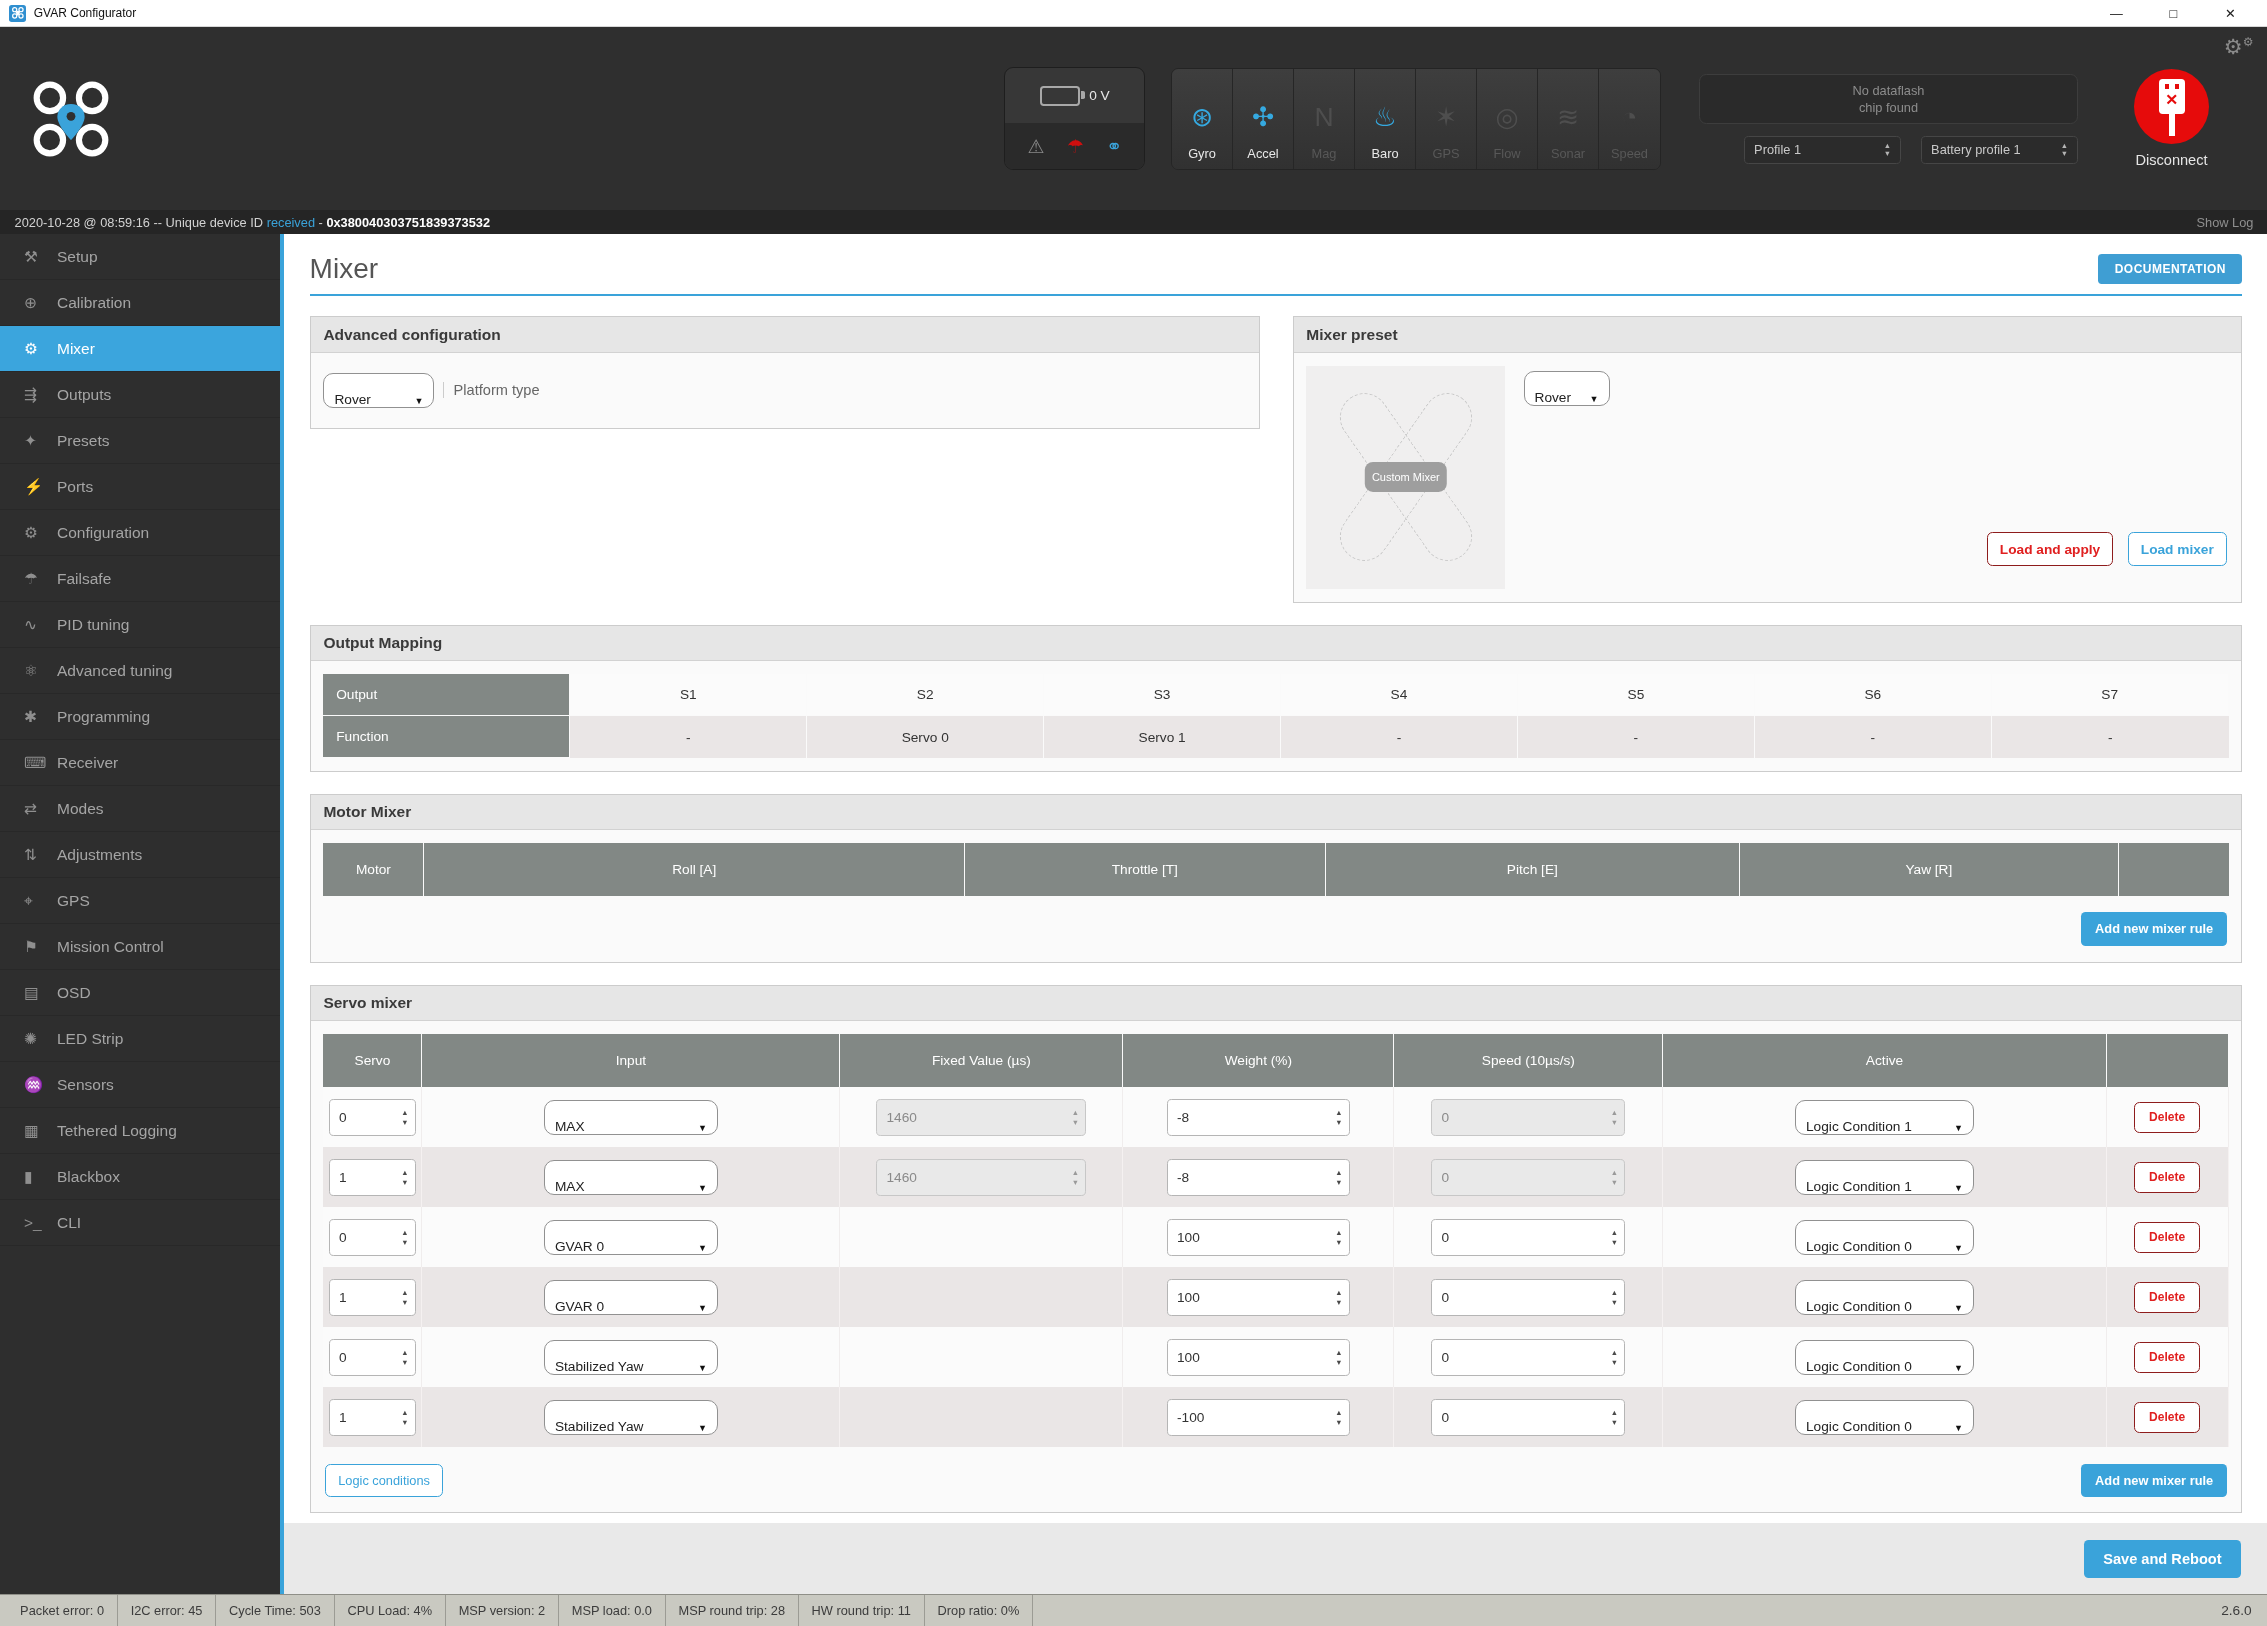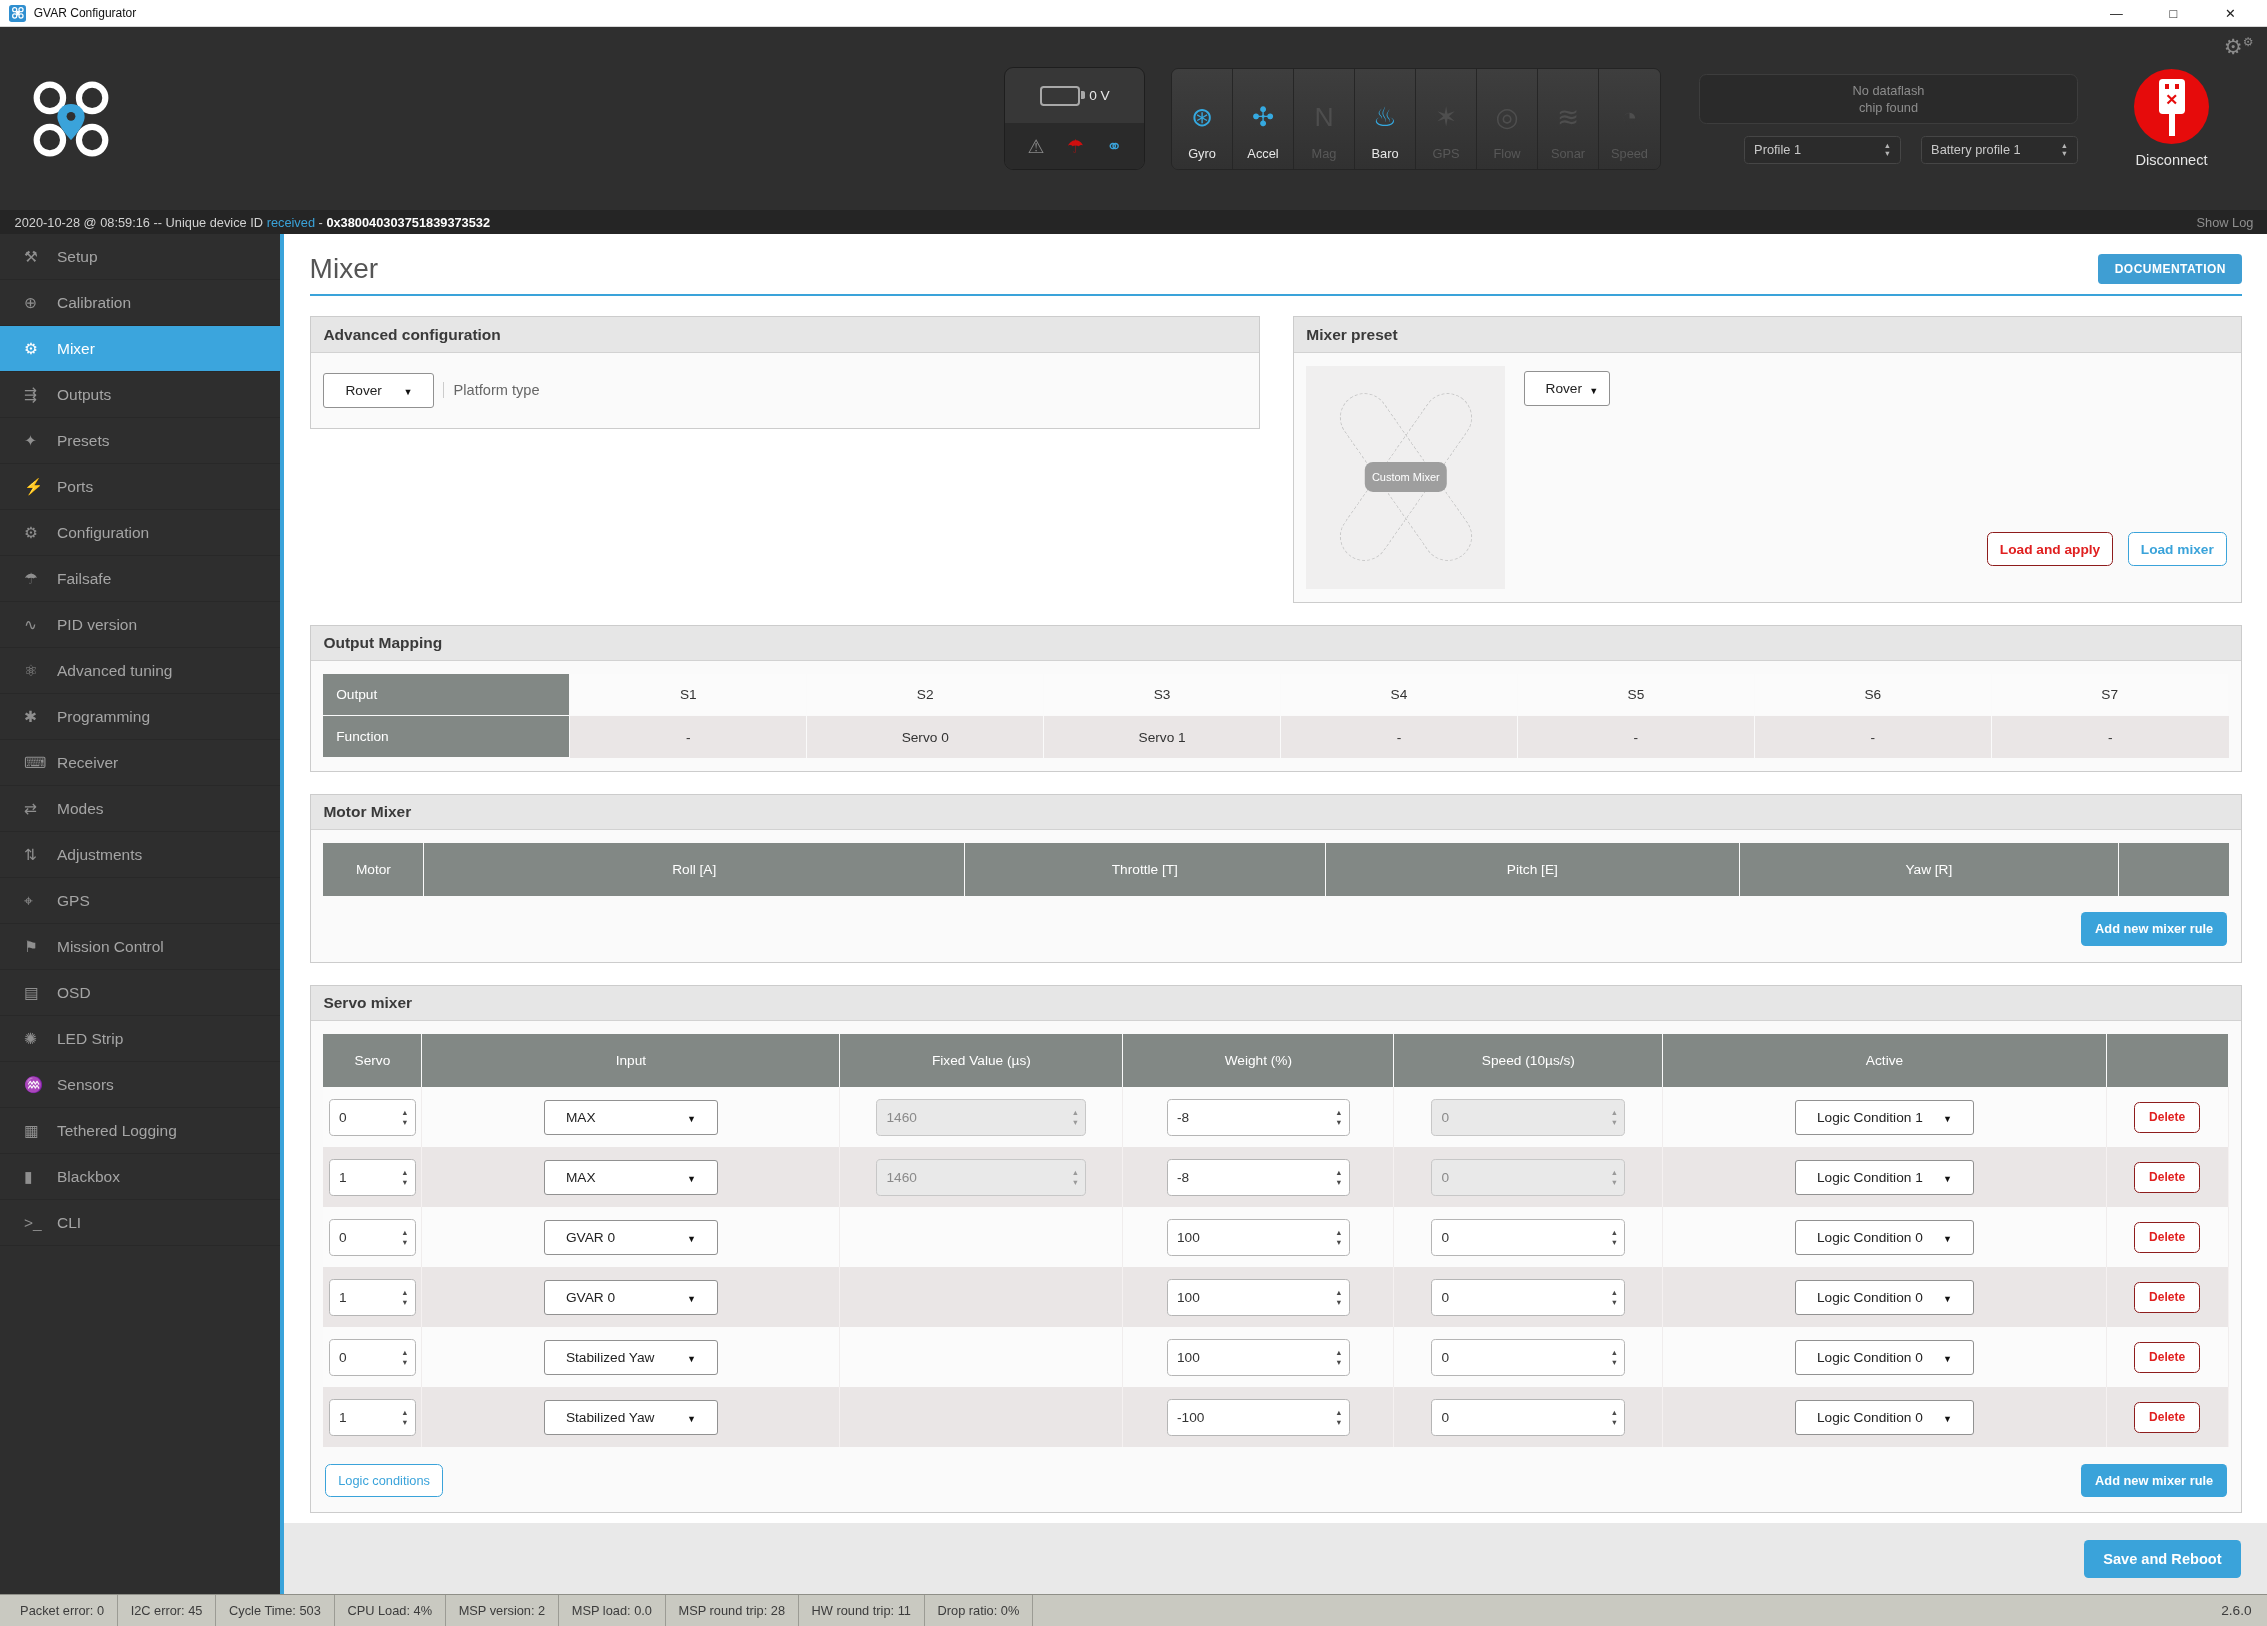--- a/index.html
+++ b/index.html
@@ -88,21 +88,21 @@
 
   .preset-body { position:relative; height:249px; }
   .mixer-img { position:absolute; left:12.8px; top:12.8px; width:199px; height:223px; background:#f0efef; }
   .xbar { position:absolute; left:50%; top:50%; width:49px; height:194px; border:1.8px dashed #c9c9c9; border-radius:25.6px; }
   .xbar.a { transform:translate(-50%,-50%) rotate(35deg); }
   .xbar.b { transform:translate(-50%,-50%) rotate(-35deg); }
   .mixer-img-label { position:absolute; left:50%; top:50%; transform:translate(-50%,-50%); background:#9e9e9e; color:#fff; font-size:11px; padding:9.1px 7.3px; border-radius:8.2px; white-space:nowrap; }
   .preset-sel { position:absolute; left:230px; top:18.3px; }
   .preset-btns { position:absolute; right:14.6px; bottom:36px; display:flex; gap:14.6px; }
 
-  .sel { height:35px; background:#fff; border:0.9px solid #919191; border-radius:3px; display:inline-flex; align-items:center; padding:0 21px; gap:7.3px; cursor:pointer; }
+  .sel { height:35px; background:#fff; border:0.9px solid #919191; border-radius:10px; display:inline-flex; align-items:flex-end; padding:0 10px; gap:7.3px; cursor:pointer; }
   .sel-val { font-size:13.7px; color:#222; flex:1; }
   .sel-arr::after { content:"▼"; font-size:9.1px; color:#111; }
 
   .btn-outline { background:#fff; border-radius:5.5px; font-family:inherit; font-size:13.7px; font-weight:bold; padding:8.2px 12px; cursor:pointer; }
   .btn-outline.red  { border:1.8px solid #8e1c1c; color:#e02020; }
   .btn-outline.blue { border:1.8px solid #3aa3da; color:#3aa3da; }
   .btn-outline.thin { border-width:0.9px; font-weight:normal; font-size:12.8px; }
 
   .btn-blue { background:#3aa3da; color:#fff; border:none; border-radius:4.6px; font-family:inherit; font-size:12.8px; font-weight:bold; padding:9.1px 13.7px; cursor:pointer; }
   .btn-blue.big { font-size:14.6px; padding:11px 19px; }
@@ -307,21 +307,21 @@
         <div class="side-item">
           <span class="side-icon">⚙</span>
           <span class="side-label">Configuration</span>
         </div>
         <div class="side-item">
           <span class="side-icon">☂</span>
           <span class="side-label">Failsafe</span>
         </div>
         <div class="side-item">
           <span class="side-icon">∿</span>
-          <span class="side-label">PID version</span>
+          <span class="side-label">PID tuning</span>
         </div>
         <div class="side-item">
           <span class="side-icon">⚛</span>
           <span class="side-label">Advanced tuning</span>
         </div>
         <div class="side-item">
           <span class="side-icon">✱</span>
           <span class="side-label">Programming</span>
         </div>
         <div class="side-item">

